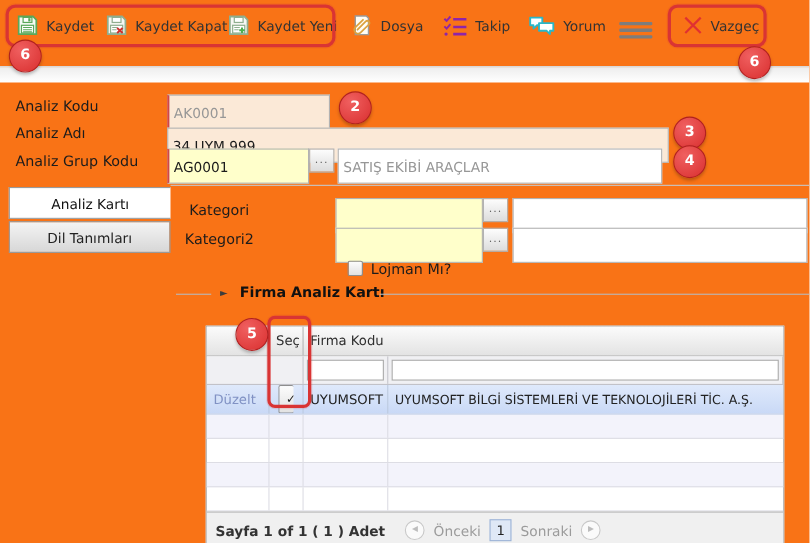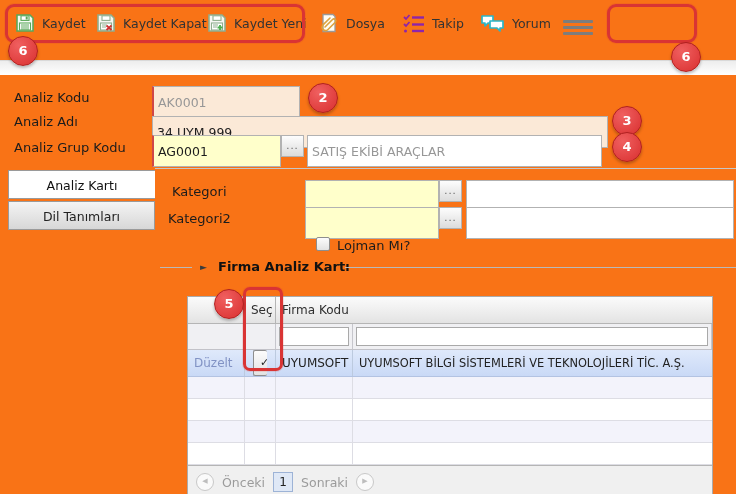--- a/index.html
+++ b/index.html
@@ -141,20 +141,26 @@
     </svg>
     <span>Yorum</span>
   </div>
 
   <div class="hamburger">
       <i></i>
       <i></i>
       <i></i>
     </div>
 
+  <div class="tbtn" style="left:620px">
+    <svg width="20" height="20" viewBox="0 0 20 20">
+      <path d="M3 3 L17 17 M17 3 L3 17" stroke="#e03131" stroke-width="2"></path>
+    </svg>
+    <span>Vazgeç</span>
+  </div>
 
   <div class="sep-band"></div>
 
   <div class="flabel" style="top:90px">Analiz Kodu</div>
   <input class="fld orange req ghost" style="left: 152px; top: 86px; width: 148px;" value="AK0001">
 
   <div class="flabel" style="top:114px">Analiz Adı</div>
   <input class="fld orange" style="left: 152px; top: 116px; width: 456px;" value="34 UYM 999">
 
   <div class="flabel" style="top:140px">Analiz Grup Kodu</div>
@@ -228,20 +234,21 @@
         <span class="c3"></span>
         <span class="c4"></span>
       </div>
     <div class="grow g-empty">
         <span class="c1"></span>
         <span class="c2"></span>
         <span class="c3"></span>
         <span class="c4"></span>
       </div>
     <div class="g-pager">
+      <span class="pg-sum">Sayfa 1 of 1 ( 1 ) Adet</span>
       <span class="pg-circ">◀</span>
       <span class="pg-nav">Önceki</span>
       <span class="pg-page">1</span>
       <span class="pg-nav">Sonraki</span>
       <span class="pg-circ">▶</span>
     </div>
   </div>
 
   <div class="ann-rect" style="left:5px;top:4px;width:294px;height:33px"></div>
   <div class="ann-rect" style="left:607px;top:4px;width:84px;height:33px"></div>

